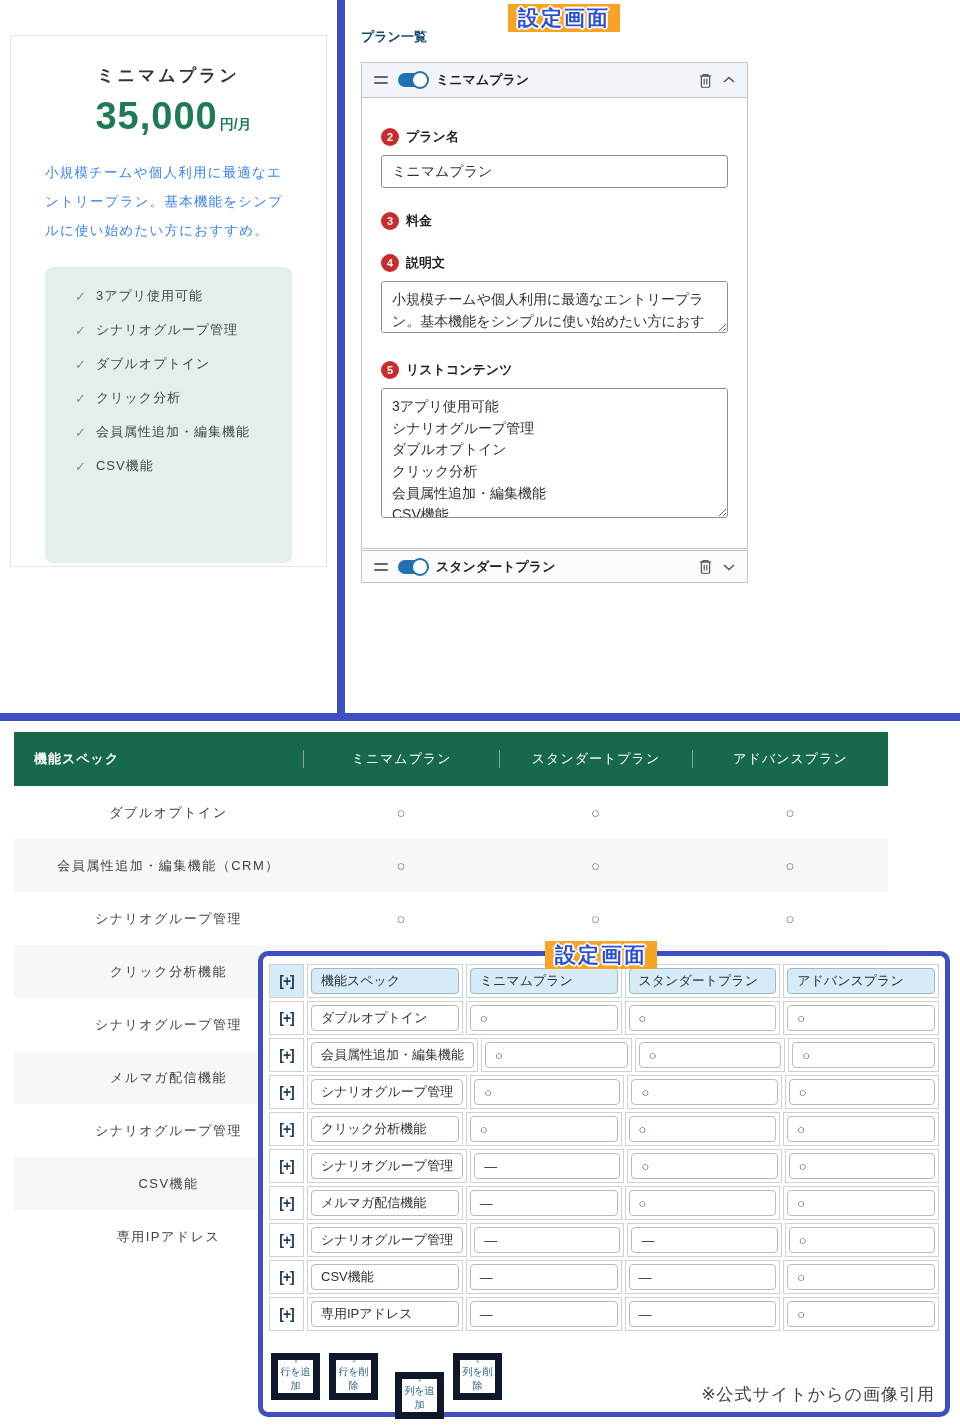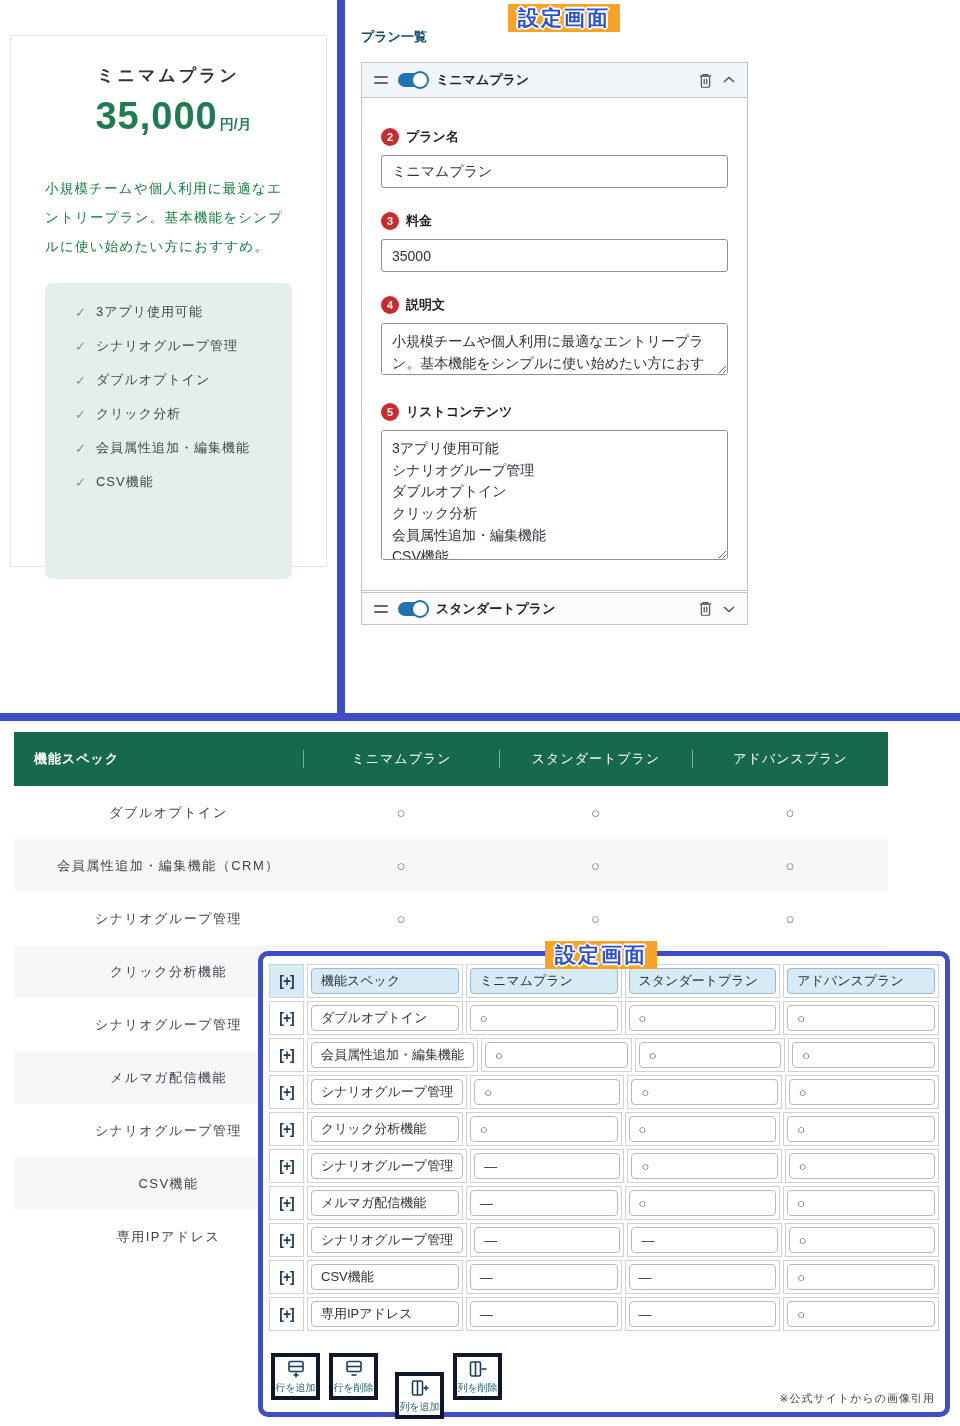--- a/index.html
+++ b/index.html
@@ -20,21 +20,21 @@
   .settings-label-top{left:508px;top:4px;}
   .settings-label-bottom{left:545px;top:941px;}
 
   
   .pricing-card{position:absolute;left:10px;top:35px;width:317px;height:532px;
     border:1px solid #e3e5e8;background:#fff;box-sizing:border-box;}
   .pc-title{margin:28px 0 0;text-align:center;font-size:17px;font-weight:bold;color:#333;letter-spacing:3px;}
   .pc-price-row{margin-top:8px;text-align:center;color:#1e7b52;}
   .pc-price{font-size:38px;font-weight:bold;letter-spacing:1px;margin-left:10px;}
   .pc-unit{font-size:14px;font-weight:bold;margin-left:2px;}
-  .pc-desc{margin:36px 34px 0;font-size:13.5px;line-height:2.15;letter-spacing:1.2px;color:#15803d;}
+  .pc-desc{margin:20px 34px 0;font-size:13.5px;line-height:2.15;letter-spacing:1.2px;color:#3b82f6;}
   .pc-feature-box{margin:22px auto 0;width:247px;box-sizing:border-box;background:#e4efe9;
     border-radius:8px;padding:20px 14px 72px 30px;}
   .pc-feature-box ul{margin:0;padding:0;list-style:none;}
   .pc-feature-box li{display:flex;align-items:center;gap:9px;font-size:13px;color:#3f4a46;
     letter-spacing:1px;margin-bottom:16px;}
   .pc-check{color:#81948c;font-size:13px;}
 
   
   .plan-editor{position:absolute;left:361px;top:28px;width:387px;}
   .pe-title{font-size:13px;font-weight:bold;color:#0c4a6e;margin-bottom:16px;}
@@ -87,25 +87,25 @@
   .erow{display:grid;grid-template-columns:35px 1fr 1fr 1fr 1fr;column-gap:3px;margin-bottom:3px;}
   .ecell{border:1px solid #cfd1d3;background:#fff;padding:3px;height:34px;box-sizing:border-box;}
   .icon-cell{display:flex;align-items:center;justify-content:center;color:#1d3a56;
     font-weight:bold;font-size:14px;letter-spacing:-1px;cursor:pointer;}
   .einput{border:1px solid #b8babc;border-radius:4px;height:100%;box-sizing:border-box;
     display:flex;align-items:center;padding:0 9px;font-size:13px;color:#2c3338;background:#fff;
     white-space:nowrap;overflow:hidden;cursor:text;}
   .erow-header .icon-cell{background:#d7ebf6;}
   .erow-header .einput{background:#d7ebf6;border-color:#91bcd4;}
   .editor-buttons{display:flex;gap:9px;margin-top:22px;margin-left:2px;}
-  .ed-btn{width:49px;height:47px;background:#fff;border:4px solid #0f172a;display:flex;
+  .ed-btn{width:49px;height:47px;background:#fff;border:7px solid #0f172a;display:flex;
     flex-direction:column;align-items:center;justify-content:center;gap:2px;
     font-size:10px;color:#1f5f79;padding:0;cursor:pointer;font-family:inherit;}
   .ed-btn.gap-left{margin-left:8px;margin-top:19px;}
-  .credit{position:absolute;right:10px;bottom:6px;font-size:11px;color:#3c434a;letter-spacing:1px;}
+  .credit{position:absolute;right:10px;bottom:6px;font-size:17px;color:#3c434a;letter-spacing:1px;}
 </style>
 </head>
 <body>
 
 <div class="canvas">
 
   <div class="v-divider"></div>
   <div class="h-divider"></div>
 
   <div class="settings-label settings-label-top">設定画面</div>
@@ -184,21 +184,20 @@
             <span class="field-label">プラン名</span>
           </div>
           <input class="text-input" value="ミニマムプラン" style="">
         </div>
 
         <div class="field">
           <div class="field-label-row">
             <span class="badge">3</span>
             <span class="field-label">料金</span>
           </div>
-          <input class="text-input" value="35000" style="">
         </div>
 
         <div class="field">
           <div class="field-label-row">
             <span class="badge">4</span>
             <span class="field-label">説明文</span>
           </div>
           <textarea class="textarea ta-desc" style="">小規模チームや個人利用に最適なエントリープラン。基本機能をシンプルに使い始めたい方におすすめです。</textarea>
         </div>
 

